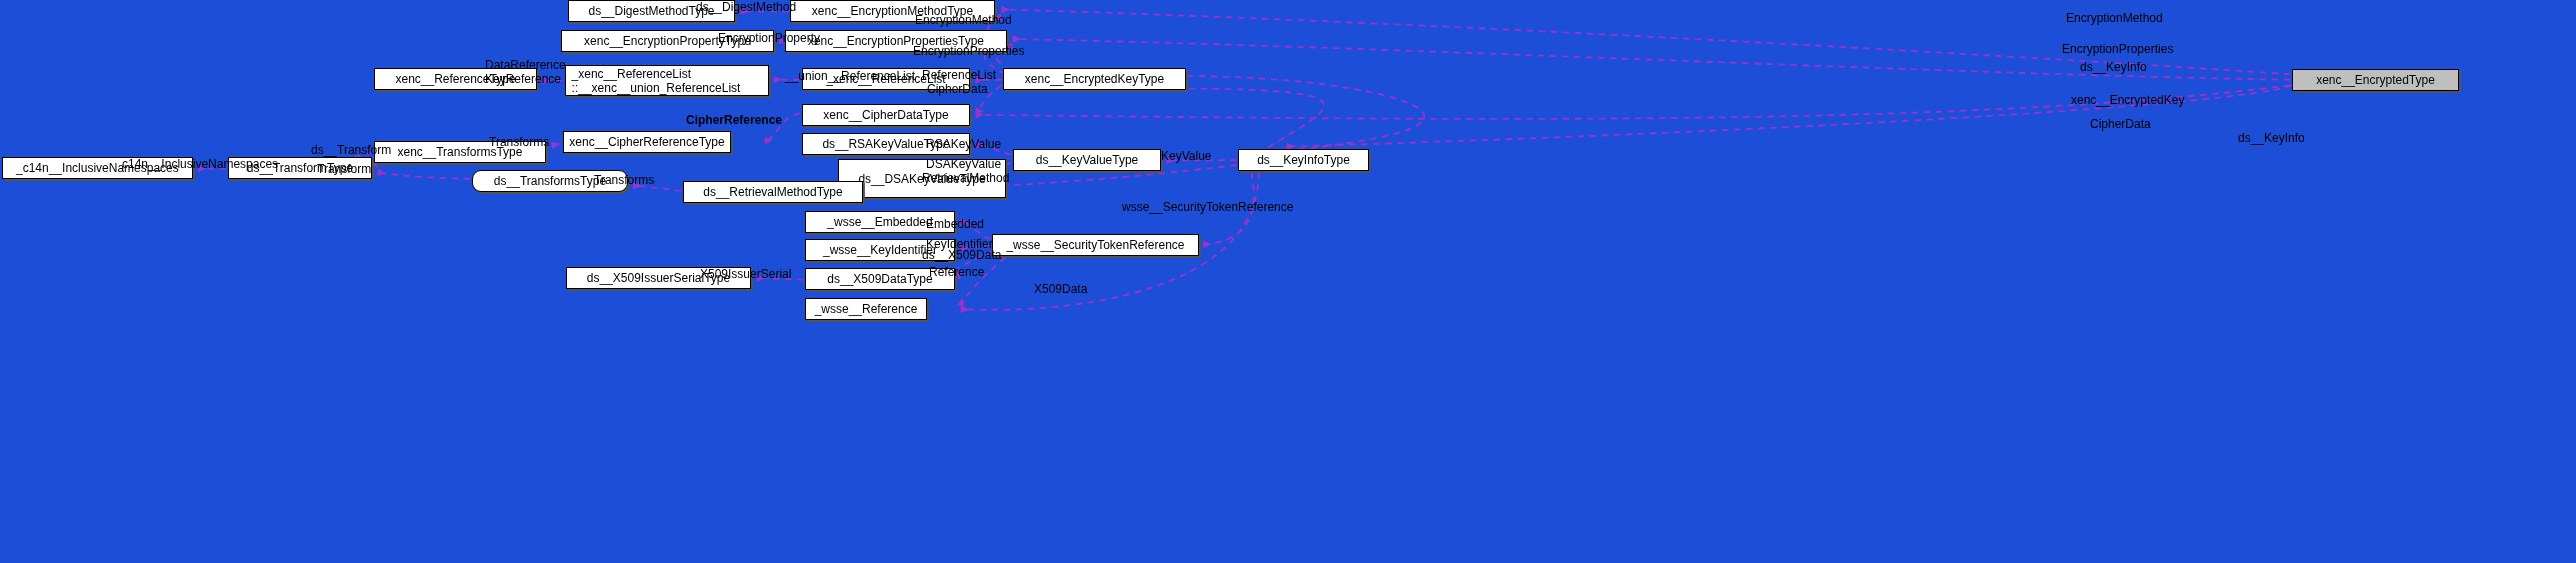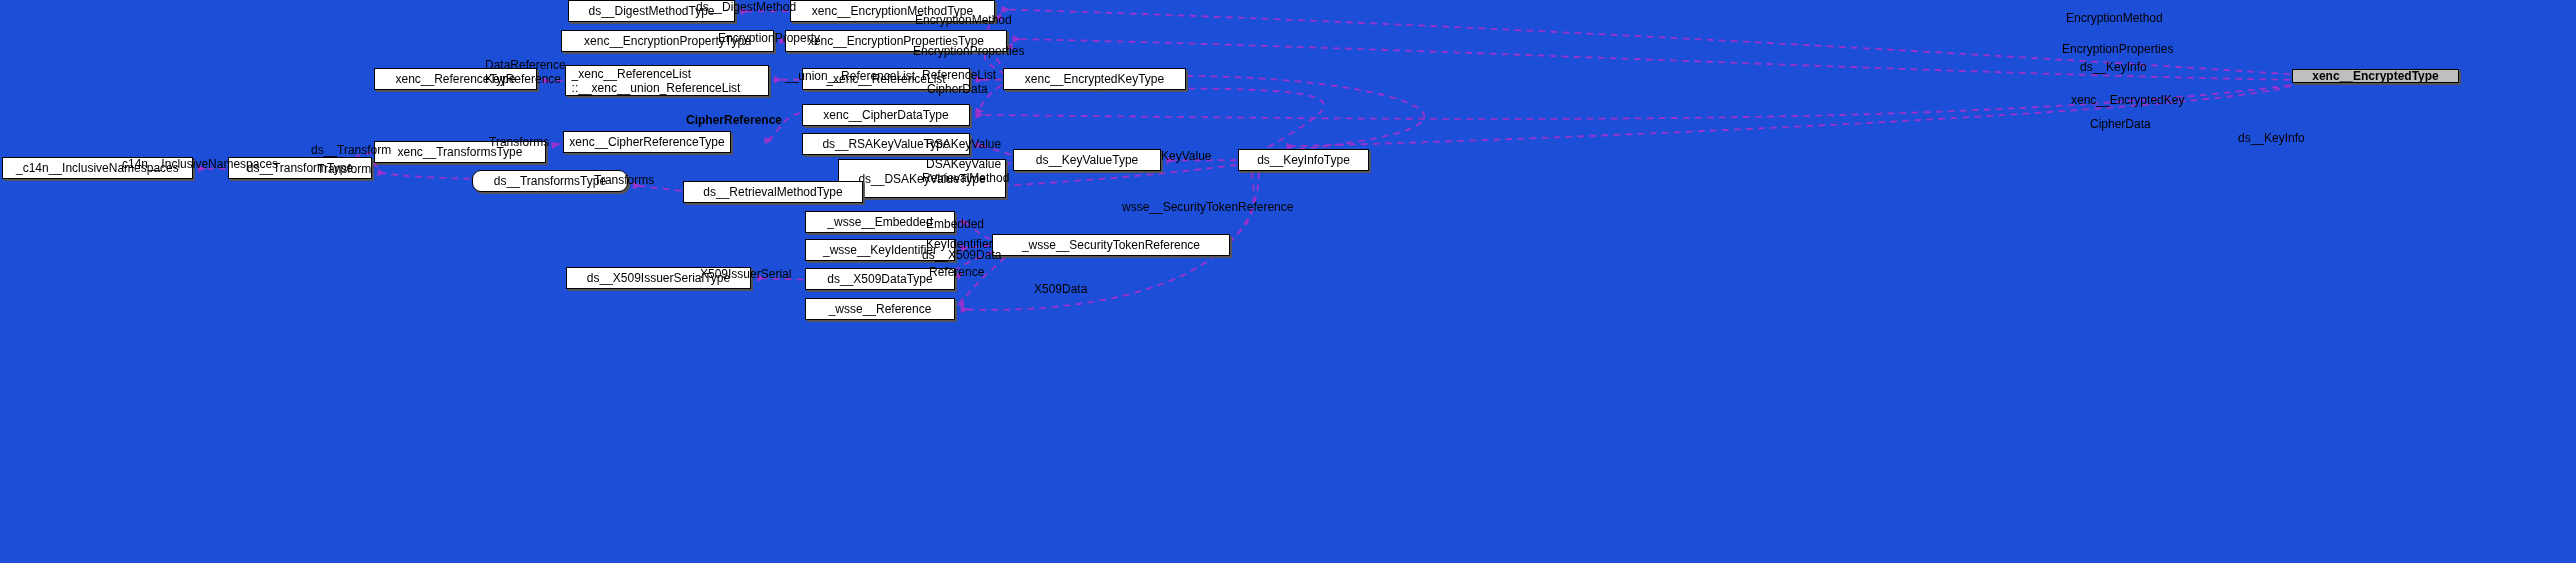--- a/index.html
+++ b/index.html
@@ -164,21 +164,21 @@
   </div>
 
   <div class="node" style="left:802px;top:68px;width:168px;height:22px;">
     <span>_xenc__ReferenceList</span>
   </div>
 
   <div class="node" style="left:1003px;top:68px;width:183px;height:22px;">
     <span>xenc__EncryptedKeyType</span>
   </div>
 
-  <div class="node highlight" style="left:2292px;top:69px;width:167px;height:14px;font-weight:bold;">
+  <div class="node highlight" style="left:2292px;top:69px;width:167px;height:22px;">
     <span>xenc__EncryptedType</span>
   </div>
 
   <div class="node" style="left:802px;top:104px;width:168px;height:22px;">
     <span>xenc__CipherDataType</span>
   </div>
 
   <div class="node" style="left:563px;top:131px;width:168px;height:22px;">
     <span>xenc__CipherReferenceType</span>
   </div>
@@ -220,33 +220,33 @@
   </div>
 
   <div class="node" style="left:805px;top:211px;width:150px;height:22px;">
     <span>_wsse__Embedded</span>
   </div>
 
   <div class="node" style="left:805px;top:239px;width:150px;height:22px;">
     <span>_wsse__KeyIdentifier</span>
   </div>
 
-  <div class="node" style="left:992px;top:234px;width:238px;height:22px;">
+  <div class="node" style="left:992px;top:234px;width:207px;height:22px;">
     <span>_wsse__SecurityTokenReference</span>
   </div>
 
   <div class="node" style="left:566px;top:267px;width:185px;height:22px;">
     <span>ds__X509IssuerSerialType</span>
   </div>
 
   <div class="node" style="left:805px;top:268px;width:150px;height:22px;">
     <span>ds__X509DataType</span>
   </div>
 
-  <div class="node" style="left:805px;top:298px;width:150px;height:22px;">
+  <div class="node" style="left:805px;top:298px;width:122px;height:22px;">
     <span>_wsse__Reference</span>
   </div>
 
   <div class="edge-label" style="left:696px;top:0px;"><span>ds__DigestMethod</span></div>
   <div class="edge-label" style="left:915px;top:13px;"><span>EncryptionMethod</span></div>
   <div class="edge-label" style="left:2066px;top:11px;"><span>EncryptionMethod</span></div>
   <div class="edge-label" style="left:718px;top:31px;"><span>EncryptionProperty</span></div>
   <div class="edge-label" style="left:913px;top:44px;"><span>EncryptionProperties</span></div>
   <div class="edge-label" style="left:2062px;top:42px;"><span>EncryptionProperties</span></div>
   <div class="edge-label" style="left:485px;top:58px;"><span>DataReference</span></div>

